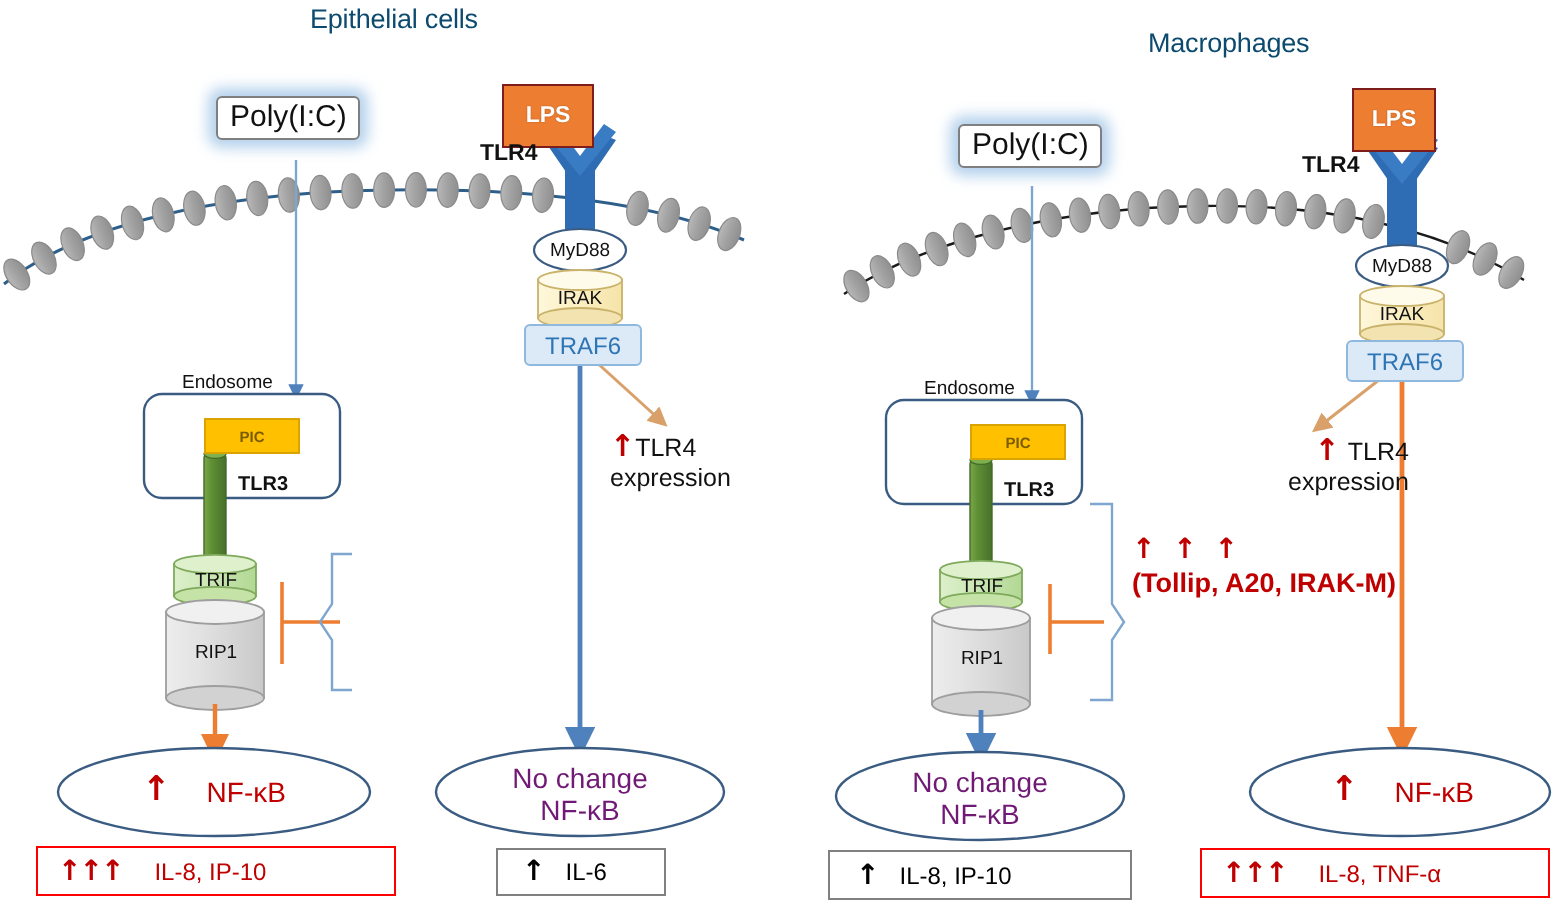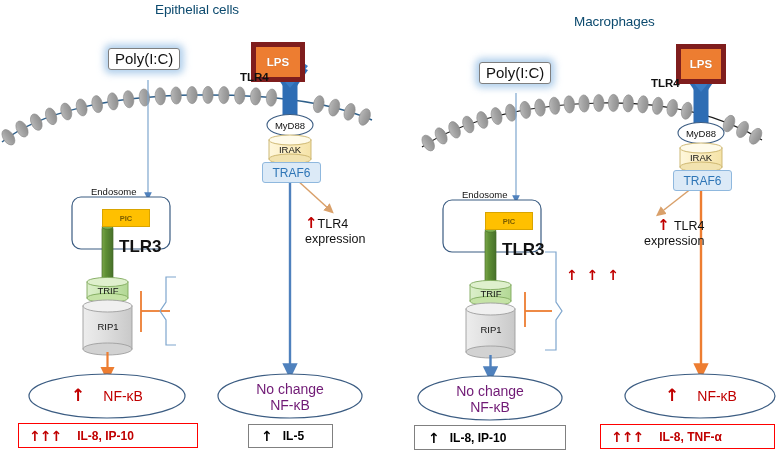--- a/index.html
+++ b/index.html
@@ -18,27 +18,27 @@
   }
 
   
   .polyic{
     position:absolute;border:1.6px solid #7f7f7f;background:#ffffff;
     border-radius:3px;padding:1px 6px 2px 6px;font-size:15px;color:#111;
     box-shadow:0 0 7px 4px rgba(155,194,230,.75);
     white-space:nowrap;line-height:1.15;
   }
   .lps-box{
-    position:absolute;background:#ED7D31;border:5px solid #7f1d1d;
+    position:absolute;background:#ED7D31;border:1px solid #7f1d1d;
     color:#ffffff;font-weight:bold;font-size:11.5px;
     display:flex;align-items:center;justify-content:center;
     text-shadow:0 0 1px rgba(0,0,0,.25);
   }
   .lbl-tlr4{position:absolute;font-weight:bold;font-size:11.5px;color:#111;white-space:nowrap;}
-  .lbl-tlr3{position:absolute;font-weight:bold;font-size:17px;color:#111;white-space:nowrap;}
+  .lbl-tlr3{position:absolute;font-weight:bold;font-size:10px;color:#111;white-space:nowrap;}
   .lbl-endosome{position:absolute;font-size:9.5px;color:#111;white-space:nowrap;}
 
   .pic-box{
     position:absolute;background:#FFC000;border:1px solid #D9A400;
     color:#7a5c00;font-weight:bold;font-size:7.5px;
     display:flex;align-items:center;justify-content:center;
   }
   .node-label{
     position:absolute;font-size:9.5px;color:#111;white-space:nowrap;
     display:flex;align-items:center;justify-content:center;
@@ -62,21 +62,21 @@
   .up-red{color:#C00000;}
   .up-black{color:#000;}
 
   
   .cyto-box{
     position:absolute;display:flex;align-items:center;
     background:#ffffff;box-sizing:border-box;white-space:nowrap;
   }
   .cyto-box.red{border:1.8px solid #FF0000;}
   .cyto-box.gray{border:1.3px solid #808080;}
-  .cyto-label{font-weight:bold;font-size:12px;}
+  .cyto-label{font-weight:normal;font-size:12px;}
   .cyto-label.red{color:#C00000;}
   .cyto-label.black{color:#000;}
   .cyto-arrows{font-size:14px;line-height:1;letter-spacing:-1px;}
 
   
   .negreg{
     position:absolute;color:#C00000;font-weight:bold;
     line-height:1.18;white-space:nowrap;
   }
   .negreg.small{font-size:13px;}
@@ -326,21 +326,21 @@
     <span class="nochange">NF-κB</span>
   </div>
 
   <div class="cyto-box red" style="left:18px;top:423px;width:180px;height:25px;padding:0 10px;">
     <span class="cyto-arrows up up-red">↑↑↑</span>
     <span class="cyto-label red" style="margin-left:16px;">IL-8, IP-10</span>
   </div>
 
   <div class="cyto-box gray" style="left:248px;top:424px;width:85px;height:24px;padding:0 12px;">
     <span class="cyto-arrows up up-black">↑</span>
-    <span class="cyto-label black" style="margin-left:11px;">IL-5</span>
+    <span class="cyto-label black" style="margin-left:11px;">IL-6</span>
   </div>
 
   <div class="polyic" style="left:479px;top:62px;">Poly(I:C)</div>
 
   <div class="lps-box" style="left:676px;top:44px;width:40px;height:30px;">LPS</div>
 
   <div class="lbl-tlr4" style="left:651px;top:77px;">TLR4</div>
 
   <div class="node-label" style="left:679px;top:126px;width:44px;height:14px;">MyD88</div>
   <div class="node-label" style="left:681px;top:150px;width:40px;height:14px;">IRAK</div>
@@ -351,20 +351,21 @@
 
   <div class="pic-box" style="left:485px;top:212px;width:46px;height:16px;">PIC</div>
 
   <div class="lbl-tlr3" style="left:502px;top:240px;">TLR3</div>
 
   <div class="node-label" style="left:471px;top:287px;width:40px;height:13px;">TRIF</div>
   <div class="node-label" style="left:471px;top:323px;width:40px;height:13px;">RIP1</div>
 
   <div class="negreg big" style="left:566px;top:267px;">
     <div><span class="up up-red" style="font-size:14px;letter-spacing:2px;">↑ ↑ ↑</span></div>
+    <div>(Tollip, A20, IRAK-M)</div>
   </div>
 
   <div class="tlr4expr" style="left:627px;top:216px;text-align:right;">
     <div><span class="up up-red" style="font-size:15px;margin-right:4px;">↑</span><span>TLR4</span></div>
     <div style="margin-left:17px;">expression</div>
   </div>
 
   <div class="ellipse-text" style="left:422px;top:380px;width:136px;height:38px;flex-direction:column;">
     <span class="nochange">No change</span>
     <span class="nochange">NF-κB</span>

